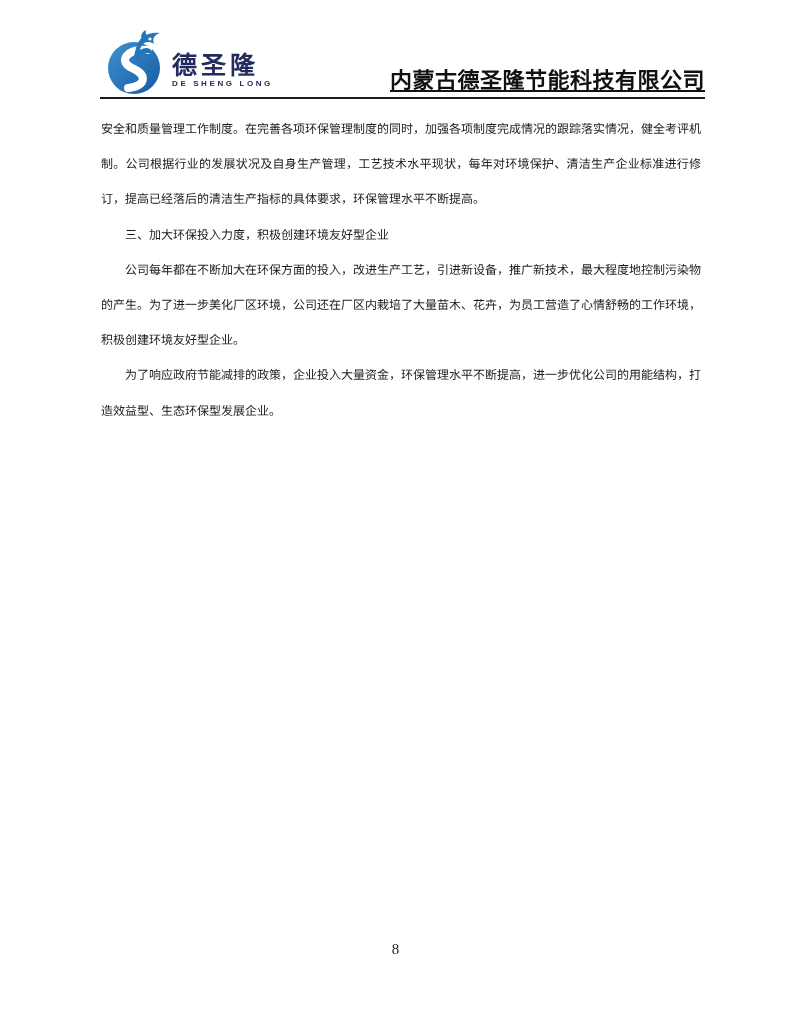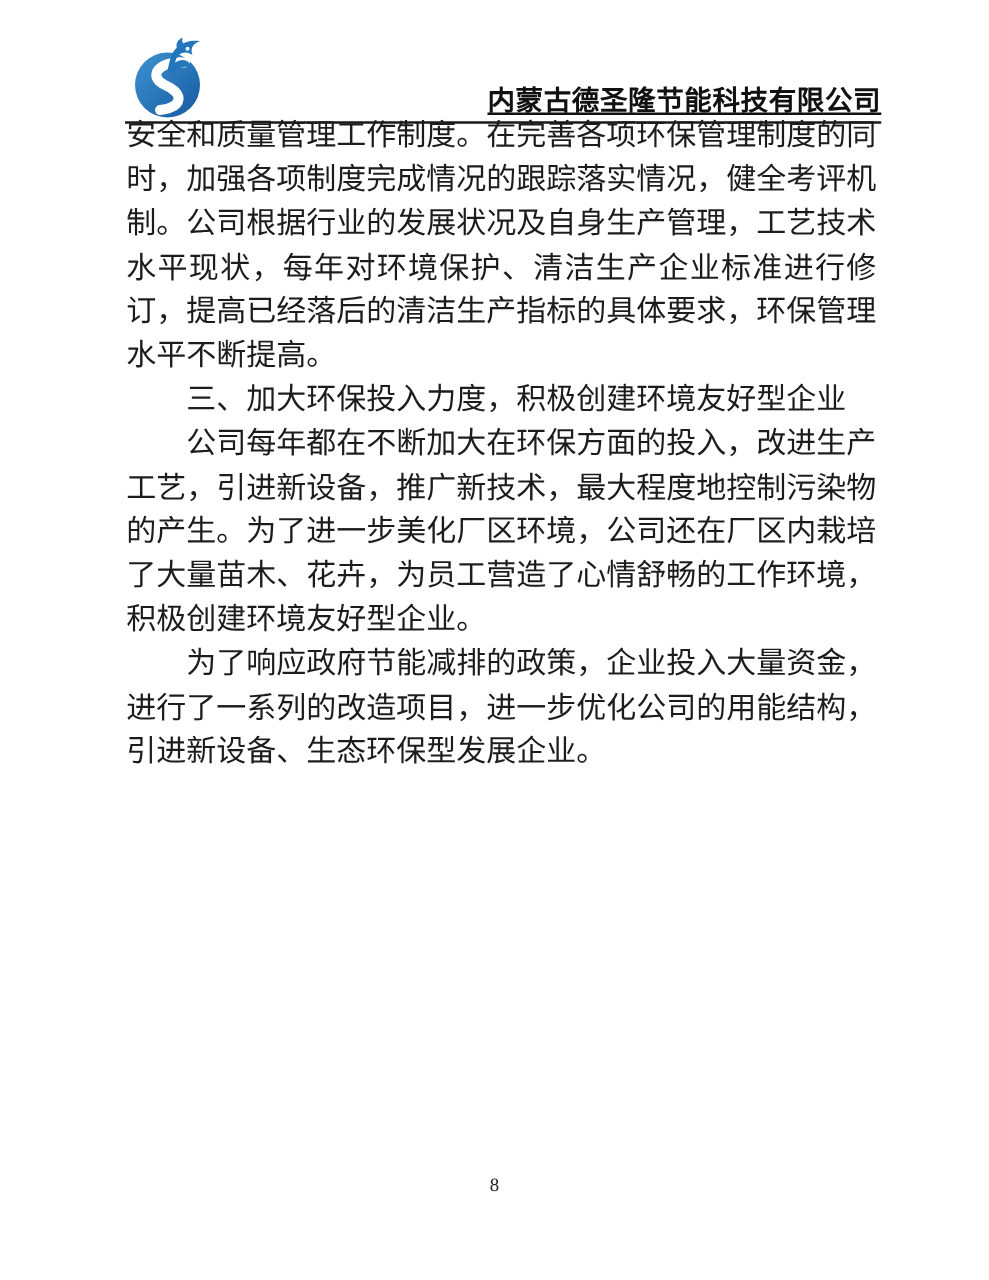--- a/index.html
+++ b/index.html
@@ -76,23 +76,23 @@
     top: 97px;
     width: 605px;
     height: 0;
     border-top: 2px solid #1a1a1a;
   }
 
   
   .doc-body {
     position: absolute;
     left: 101px;
-    top: 92px;
+    top: 112px;
     width: 600px;
-    font-size: 24px;
+    font-size: 12px;
     line-height: 35.2px;
     text-align: justify;
     text-align-last: left;
     font-family: Liberation Serif, serif;
   }
   .doc-body p {
     margin: 0;
     padding: 0;
     text-indent: 2em;
   }
@@ -130,28 +130,32 @@
 
         <path d="M42,20 C20,18 12,32 26,38 C42,45 40,56 22,58" fill="none" stroke="#ffffff" stroke-width="8" stroke-linecap="round"></path>
 
         <path d="M30,18 C32,8 42,1 54,3 C48,5 46,9 48,14 C42,10 36,12 34,20
                  C40,16 46,18 47,24 C40,22 34,25 33,30 L28,26 Z" fill="#2376bb"></path>
 
         <path d="M36,10 C34,5 36,2 40,0 C39,4 41,6 44,6 C40,8 38,10 38,13 Z" fill="#2376bb"></path>
 
         <circle cx="44" cy="9" r="1.6" fill="#ffffff"></circle>
       </svg>
+      <div class="logo-text">
+        <div class="logo-cn">德圣隆</div>
+        <div class="logo-en">DE SHENG LONG</div>
+      </div>
     </div>
     <div class="company-name">内蒙古德圣隆节能科技有限公司</div>
   </div>
 
   <div class="header-rule"></div>
 
   <div class="doc-body">
     <p class="no-indent">安全和质量管理工作制度。在完善各项环保管理制度的同时，加强各项制度完成情况的跟踪落实情况，健全考评机制。公司根据行业的发展状况及自身生产管理，工艺技术水平现状，每年对环境保护、清洁生产企业标准进行修订，提高已经落后的清洁生产指标的具体要求，环保管理水平不断提高。</p>
     <p>三、加大环保投入力度，积极创建环境友好型企业</p>
     <p>公司每年都在不断加大在环保方面的投入，改进生产工艺，引进新设备，推广新技术，最大程度地控制污染物的产生。为了进一步美化厂区环境，公司还在厂区内栽培了大量苗木、花卉，为员工营造了心情舒畅的工作环境，积极创建环境友好型企业。</p>
-    <p>为了响应政府节能减排的政策，企业投入大量资金，进行了一系列的改造项目，进一步优化公司的用能结构，引进新设备、生态环保型发展企业。</p>
+    <p>为了响应政府节能减排的政策，企业投入大量资金，环保管理水平不断提高，进一步优化公司的用能结构，打造效益型、生态环保型发展企业。</p>
   </div>
 
   <div class="page-number">8</div>
 
 </div>
 
 </body></html>

